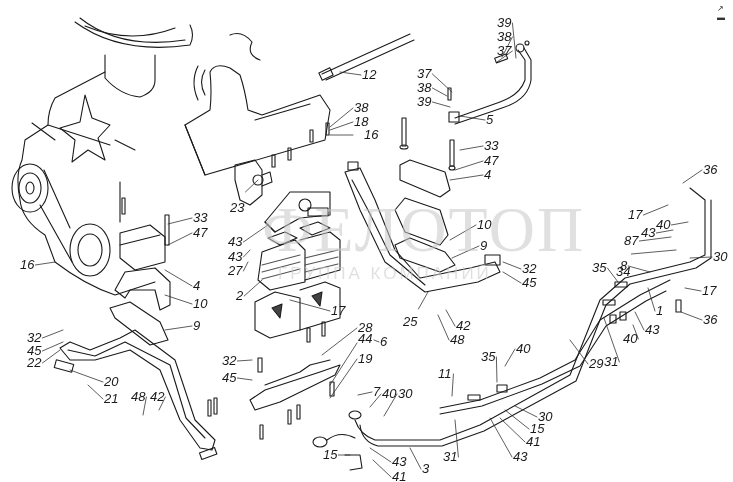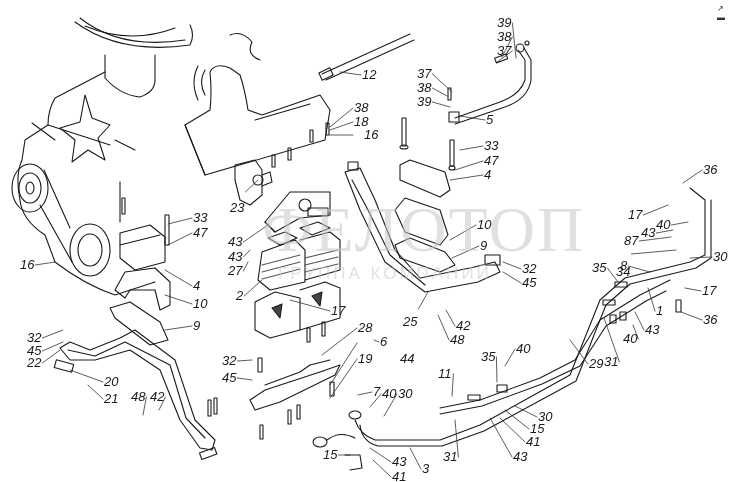--- a/index.html
+++ b/index.html
@@ -307,21 +307,21 @@
     <div class="lbl" style="left: 656px; top: 304px;">1</div>
     <div class="lbl" style="left: 703px; top: 313px;">36</div>
     <div class="lbl" style="left: 456px; top: 319px;">42</div>
     <div class="lbl" style="left: 645px; top: 323px;">43</div>
     <div class="lbl" style="left: 193px; top: 319px;">9</div>
     <div class="lbl" style="left: 358px; top: 321px;">28</div>
     <div class="lbl" style="left: 27px; top: 331px;">32</div>
     <div class="lbl" style="left: 623px; top: 332px;">40</div>
     <div class="lbl" style="left: 450px; top: 333px;">48</div>
     <div class="lbl" style="left: 380px; top: 335px;">6</div>
-    <div class="lbl" style="left: 358px; top: 352px; margin-left: 42px;">44</div>
+    <div class="lbl" style="left: 358px; top: 332px;">44</div>
     <div class="lbl" style="left: 27px; top: 344px;">45</div>
     <div class="lbl" style="left: 516px; top: 342px;">40</div>
     <div class="lbl" style="left: 27px; top: 356px;">22</div>
     <div class="lbl" style="left: 589px; top: 357px;">29</div>
     <div class="lbl" style="left: 604px; top: 355px;">31</div>
     <div class="lbl" style="left: 358px; top: 352px;">19</div>
     <div class="lbl" style="left: 222px; top: 354px;">32</div>
     <div class="lbl" style="left: 481px; top: 350px;">35</div>
     <div class="lbl" style="left: 438px; top: 367px;">11</div>
     <div class="lbl" style="left: 222px; top: 371px;">45</div>

